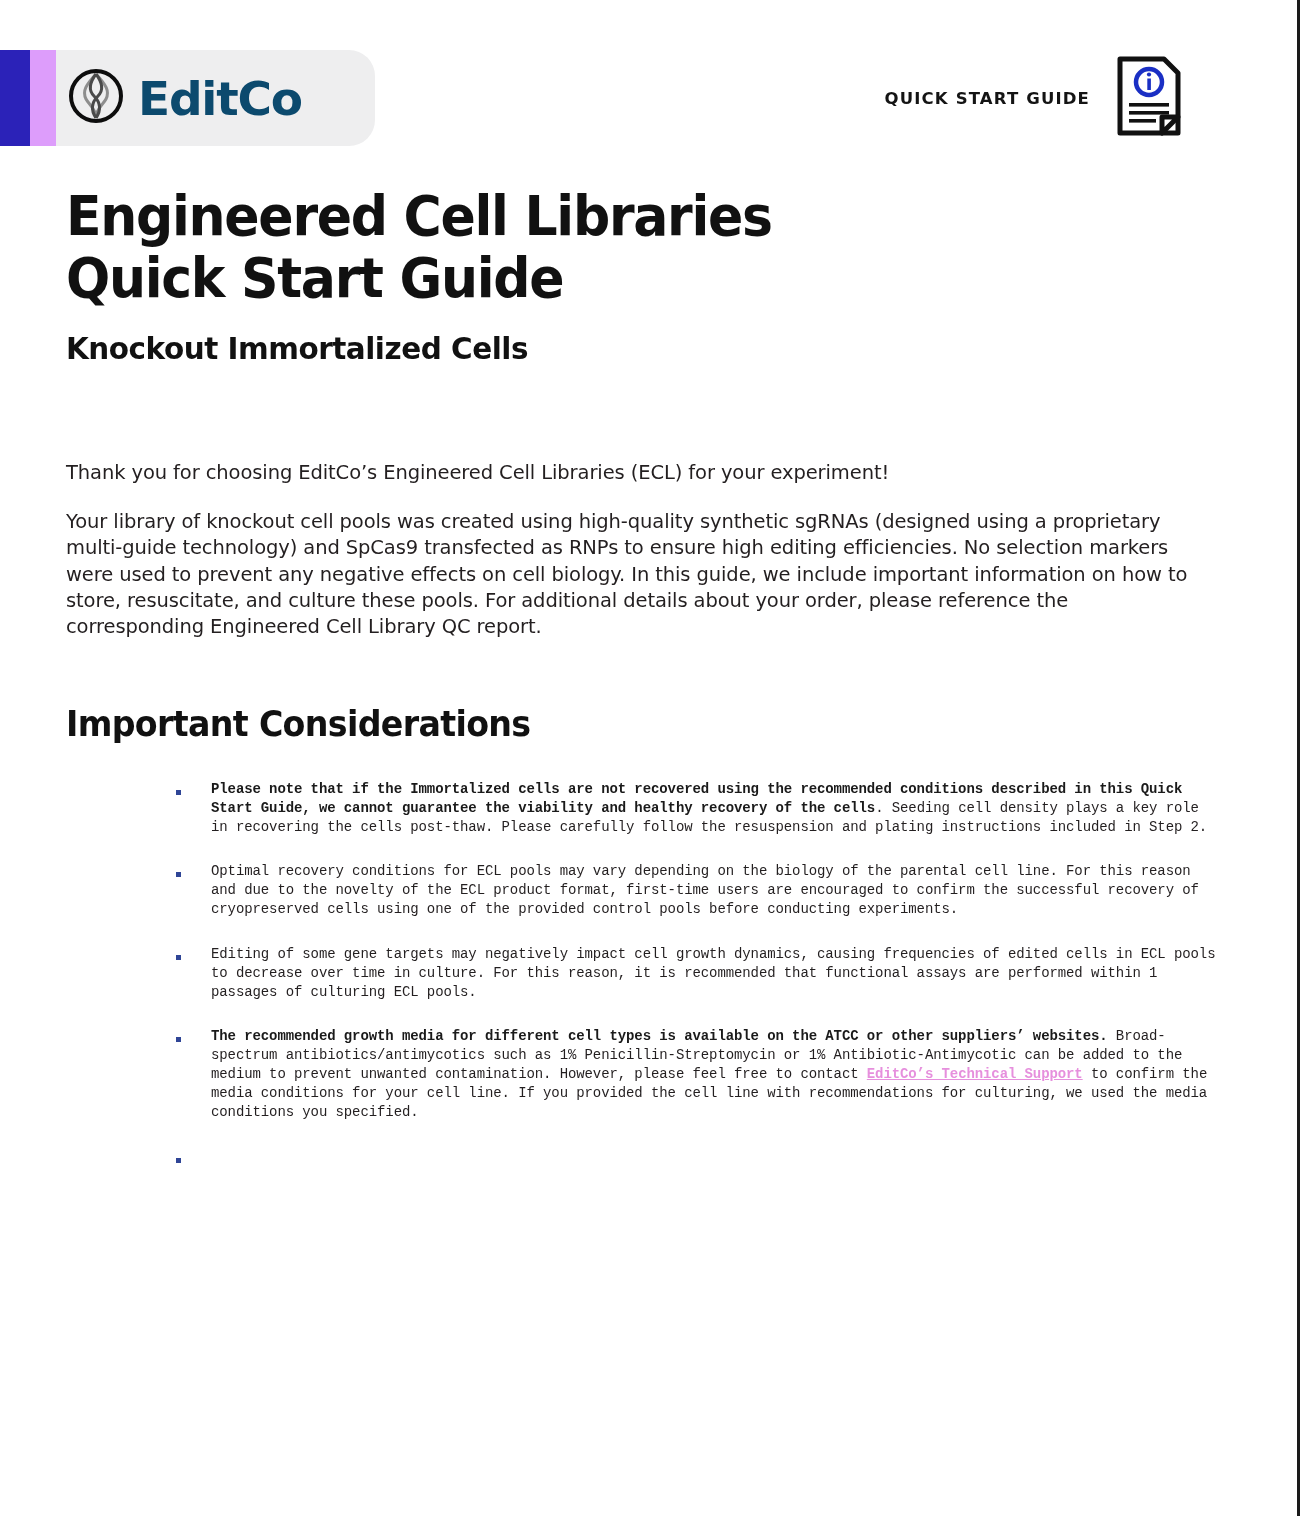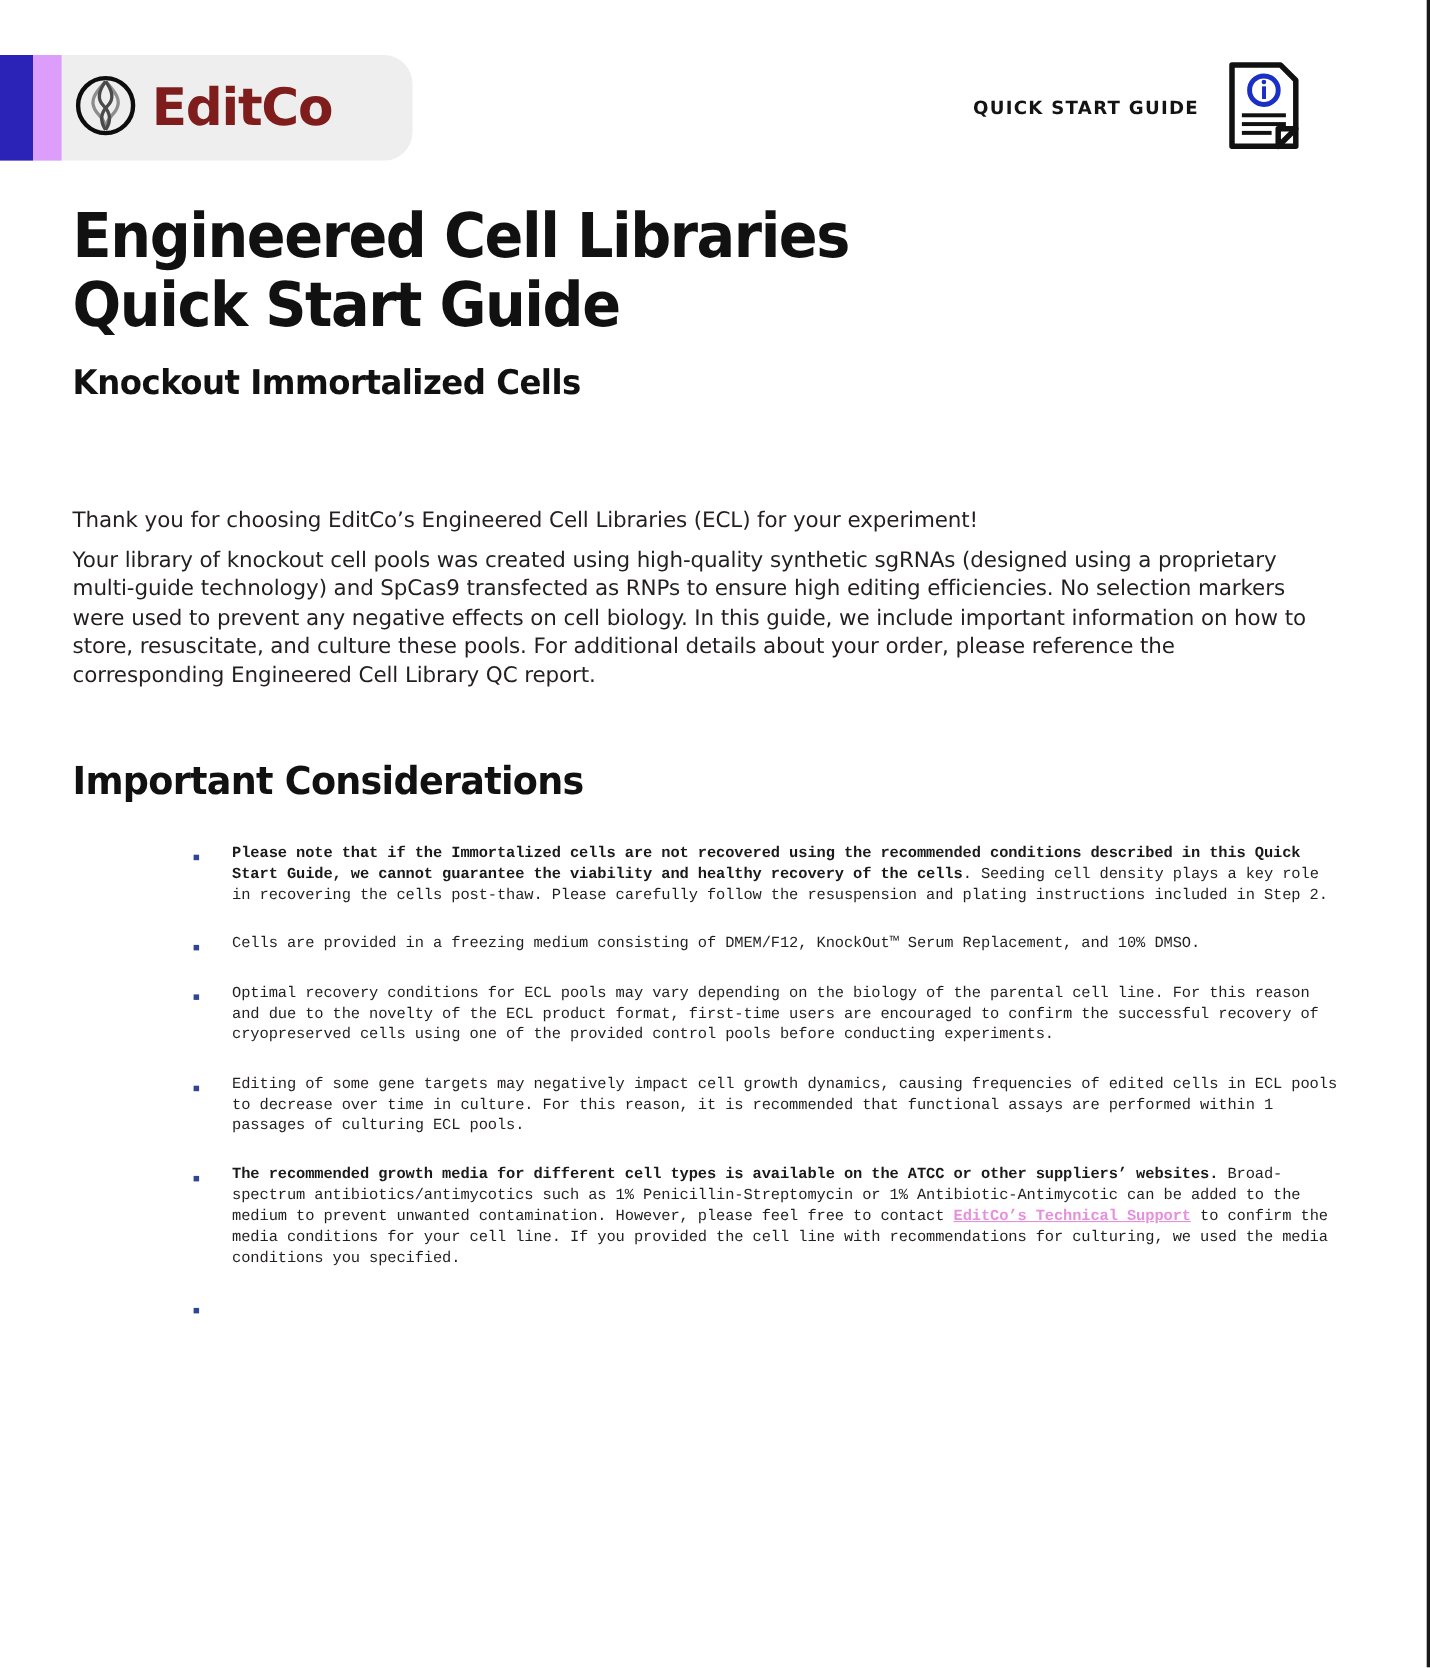--- a/index.html
+++ b/index.html
@@ -62,21 +62,21 @@
     display: flex;
     align-items: center;
     gap: 14px;
   }
   .logo-mark { display: block; }
   .logo-word {
     font-family: "DejaVu Sans", "Liberation Sans", sans-serif;
     font-size: 47px;
     font-weight: bold;
     letter-spacing: -1.2px;
-    color: #7f1d1d;
+    color: #0c4a6e;
     line-height: 1;
   }
 
   .header-right {
     position: absolute;
     right: 58px;
     top: 0;
     height: 96px;
     display: flex;
     align-items: center;
@@ -119,21 +119,21 @@
   }
 
   .para {
     font-size: 19.5px;
     line-height: 1.34;
     color: #231f20;
     margin: 0;
     letter-spacing: -0.1px;
   }
   .para-1 { margin-top: 94px; }
-  .para-2 { margin-top: 10px; max-width: 1140px; }
+  .para-2 { margin-top: 23px; max-width: 1140px; }
 
   .section-head {
     font-size: 35px;
     font-weight: bold;
     letter-spacing: -0.7px;
     color: #111111;
     margin: 64px 0 0 0;
     transform: scaleX(0.95);
     transform-origin: left center;
   }
@@ -227,24 +227,20 @@
 
     <h3 class="section-head">Important Considerations</h3>
 
     <ul class="bullets">
 
       <li class="bullet">
         <span class="dot"></span>
         <b>Please note that if the Immortalized cells are not recovered using the recommended conditions described in this Quick Start Guide, we cannot guarantee the viability and healthy recovery of the cells</b><span>. Seeding cell density plays a key role in recovering the cells post-thaw. Please carefully follow the resuspension and plating instructions included in Step 2.</span>
       </li>
 
-      <li class="bullet">
-        <span class="dot"></span>
-        <span>Cells are provided in a freezing medium consisting of DMEM/F12, KnockOut™ Serum Replacement, and 10% DMSO.</span>
-      </li>
 
       <li class="bullet">
         <span class="dot"></span>
         <span>Optimal recovery conditions for ECL pools may vary depending on the biology of the parental cell line. For this reason and due to the novelty of the ECL product format, first-time users are encouraged to confirm the successful recovery of cryopreserved cells using one of the provided control pools before conducting experiments.</span>
       </li>
 
       <li class="bullet">
         <span class="dot"></span>
         <span>Editing of some gene targets may negatively impact cell growth dynamics, causing frequencies of edited cells in ECL pools to decrease over time in culture. For this reason, it is recommended that functional assays are performed within 1 passages of culturing ECL pools.</span>
       </li>

